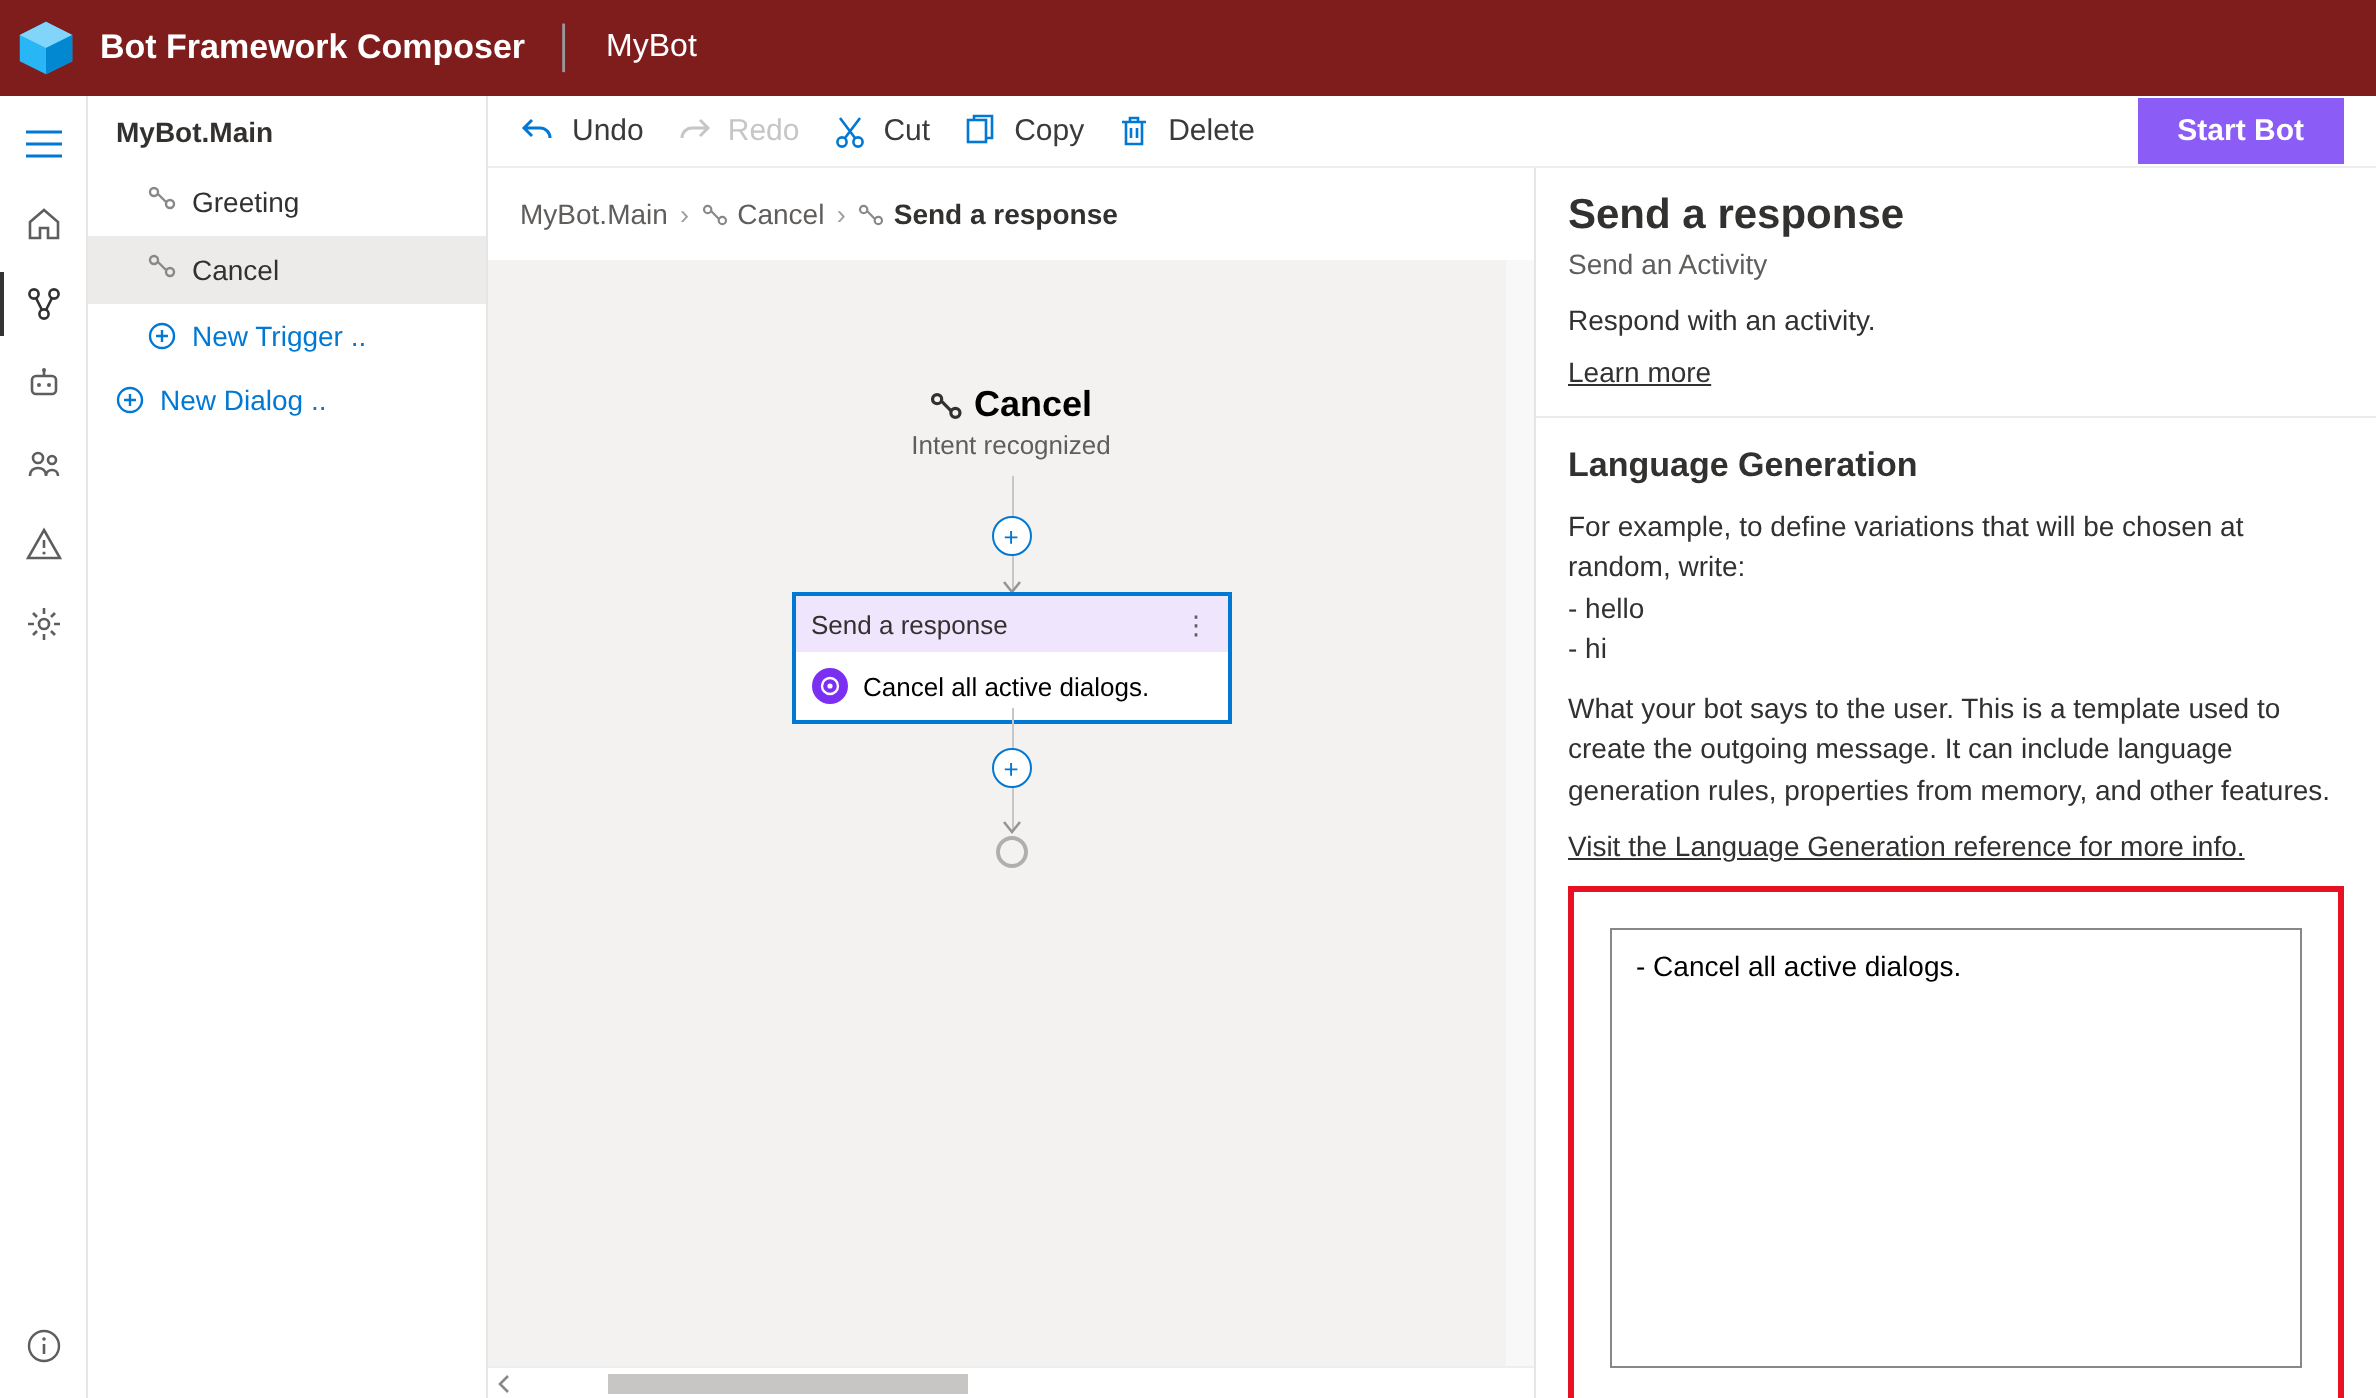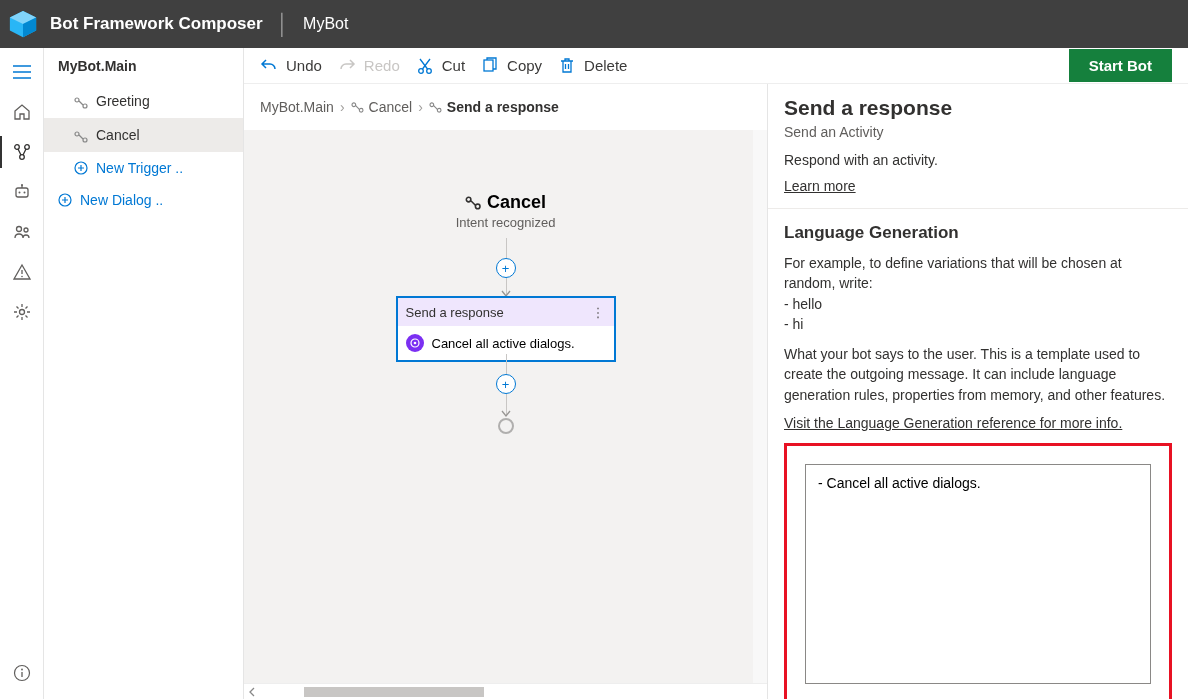--- a/index.html
+++ b/index.html
@@ -1,44 +1,44 @@
 <!DOCTYPE html>
 <html><head>
 <meta charset="utf-8">
 <style>
   * { box-sizing: border-box; margin: 0; padding: 0; }
   html, body { width: 1188px; height: 699px; font-family: "Segoe UI", Arial, sans-serif; overflow: hidden; background: #fff; }
-  .top-bar { height: 48px; background: #404040; color: #fff; display: flex; align-items: center; padding-left: 8px; }
+  .top-bar { height: 48px; background: #7f1d1d; color: #fff; display: flex; align-items: center; padding-left: 8px; }
   .top-bar .logo { width: 30px; height: 30px; margin-right: 12px; }
   .top-bar .title { font-size: 17px; font-weight: 600; }
   .top-bar .sep { margin: 0 14px; color: #999; font-size: 20px; }
   .top-bar .project { font-size: 16px; }
 
   .body-row { display: flex; height: 651px; }
 
   .icon-rail { width: 44px; border-right: 1px solid #e5e5e5; display: flex; flex-direction: column; align-items: center; padding-top: 14px; gap: 20px; }
   .icon-rail .rail-icon { width: 20px; height: 20px; display:flex; align-items:center; justify-content:center; cursor:pointer; }
   .icon-rail .rail-icon.selected { position: relative; }
   .icon-rail .rail-icon.selected::before { content:""; position:absolute; left:-12px; top:-6px; bottom:-6px; width:2px; background:#333;}
   .icon-rail .spacer { flex: 1; }
 
   .nav-panel { width: 200px; border-right: 1px solid #e5e5e5; display:flex; flex-direction:column; }
   .nav-filter { height: 52px; display:flex; align-items:center; gap:10px; padding-left: 16px; font-size: 15px; color:#3b3a39; border-bottom:1px solid #eee;}
   .nav-root { padding: 10px 14px; font-size:14px; font-weight:600; color:#323130; cursor:pointer;}
-  .trigger-item { padding: 9px 0 9px 30px; font-size:14px; color:#323130; display:flex; align-items:flex-end; gap:8px; cursor:pointer;}
+  .trigger-item { padding: 9px 0 9px 30px; font-size:14px; color:#323130; display:flex; align-items:flex-start; gap:8px; cursor:pointer;}
   .trigger-item.selected { background:#edebe9; }
   .add-link { padding: 8px 14px 8px 30px; font-size:14px; color:#0078d4; display:flex; align-items:center; gap:8px; cursor:pointer;}
   .add-link.root { padding-left: 14px; }
 
   .main-area { flex: 1; display:flex; flex-direction:column; min-width:0;}
   .command-bar { height: 36px; border-bottom: 1px solid #eee; display:flex; align-items:center; padding: 0 16px; gap: 16px;}
   .cmd { display:flex; align-items:center; gap:8px; font-size:15px; color:#3b3a39; cursor:pointer;}
   .cmd.disabled { color:#c8c6c4; cursor:default;}
   .cmd-spacer { flex:1; }
-  .start-btn { background:#15803d; color:#fff; border:none; padding: 8px 20px; font-size:15px; font-weight:600; cursor:pointer;}
+  .start-btn { background:#8b5cf6; color:#fff; border:none; padding: 8px 20px; font-size:15px; font-weight:600; cursor:pointer;}
 
   .editor-row { flex:1; display:flex; min-height:0;}
   .canvas-col { flex:1; display:flex; flex-direction:column; min-width:0; border-right:1px solid #e5e5e5;}
   .breadcrumb { height: 46px; display:flex; align-items:center; padding-left:16px; font-size:14px; color:#605e5c; gap:6px;}
   .breadcrumb .bc-item { display:flex; align-items:center; gap:5px;}
   .breadcrumb .bc-item.last { font-weight:600; color:#323130;}
   .breadcrumb .chev { color:#a19f9d; }
 
   .canvas { flex:1; background:#f3f2f1; position:relative; overflow:auto;}
   .canvas-inner { position:relative; width:100%; height:560px;}

